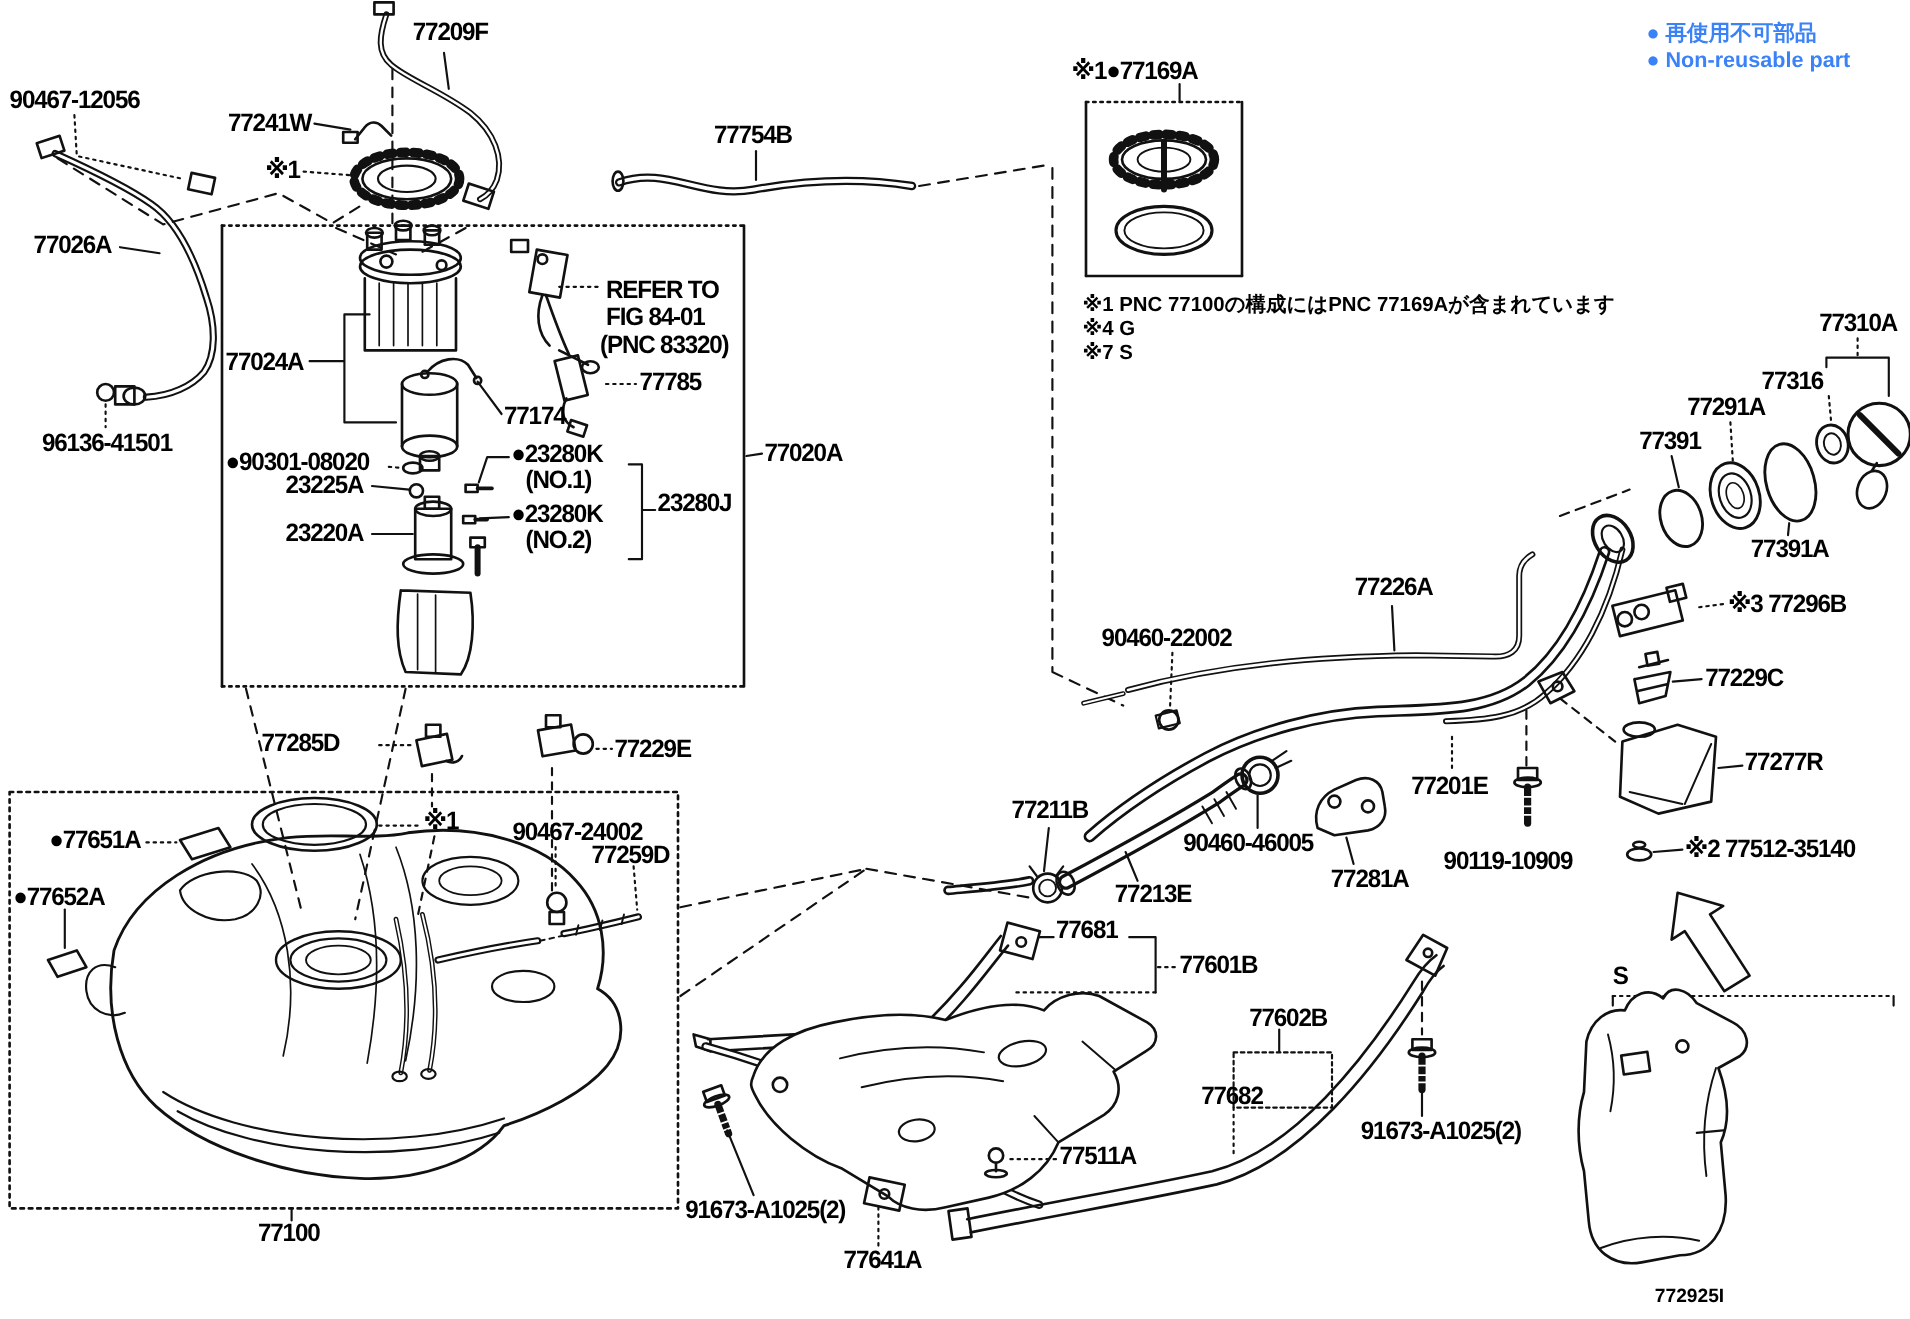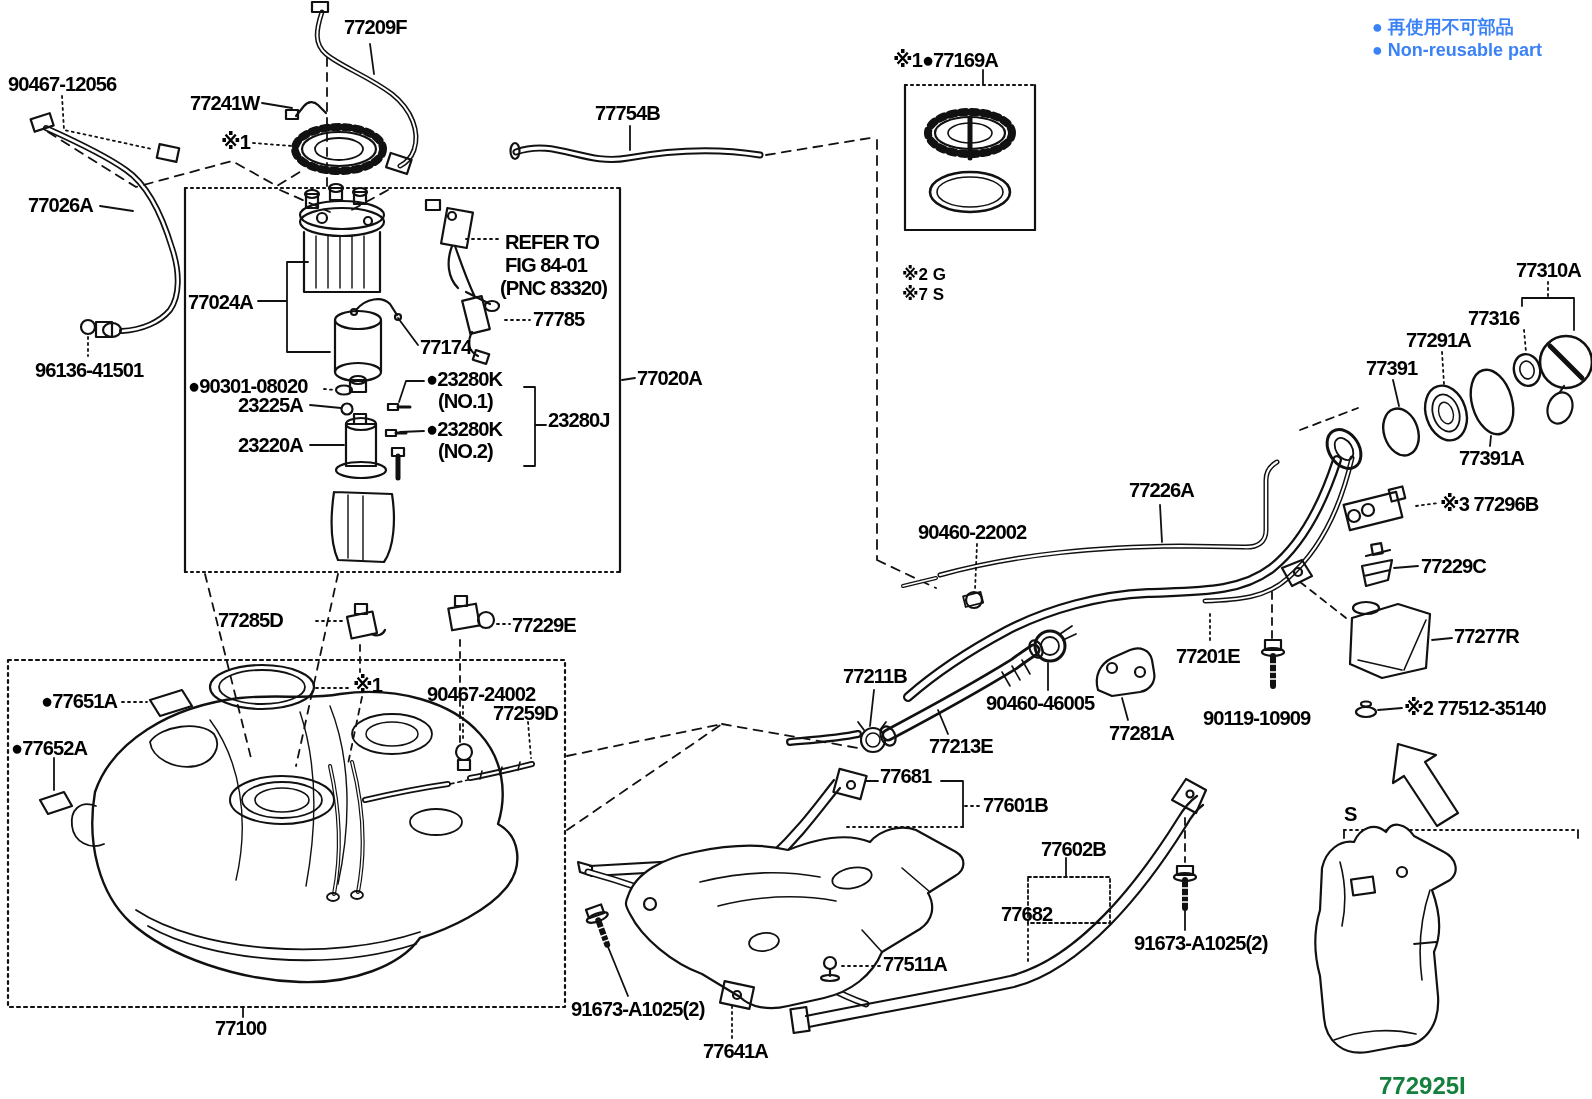--- a/index.html
+++ b/index.html
@@ -3,21 +3,21 @@
 <meta charset="utf-8">
 <style>
   html,body{margin:0;padding:0;background:#fff;}
   #stage{position:relative;width:1592px;height:1099px;background:#ffffff;overflow:hidden;
          font-family:"Liberation Sans","DejaVu Sans",sans-serif;}
   #art{position:absolute;left:0;top:0;}
   .lbl{position:absolute;font-weight:bold;font-size:21px;line-height:1.0;color:#000;
        letter-spacing:-1px;white-space:pre;transform:scaleX(.96);transform-origin:left top;}
   .note{position:absolute;font-weight:bold;font-size:17px;color:#000;white-space:pre;letter-spacing:0;}
   .legend{position:absolute;font-weight:bold;font-size:18px;color:#3b82f6;white-space:pre;}
-  .figcode{position:absolute;font-weight:bold;font-size:24px;color:#15803d;letter-spacing:0;}
+  .figcode{position:absolute;font-weight:bold;font-size:16px;color:#000000;letter-spacing:0;}
 </style>
 </head>
 <body>
 
 <div id="stage">
 
   <svg id="art" width="1592" height="1099" viewBox="0 0 1592 1099">
     <g stroke="#111" fill="none" stroke-width="2.2" stroke-linejoin="round" stroke-linecap="round">
 
       <g>
@@ -447,20 +447,21 @@
       <div class="lbl" style="left: 218px; top: 609px;">77285D</div>
       <div class="lbl" style="left: 512px; top: 614px;">77229E</div>
       <div class="lbl" style="left: 41px; top: 690px;">●77651A</div>
       <div class="lbl" style="left: 353px; top: 674px;">※1</div>
       <div class="lbl" style="left: 427px; top: 683px;">90467-24002</div>
       <div class="lbl" style="left: 493px; top: 702px;">77259D</div>
       <div class="lbl" style="left: 11px; top: 737px;">●77652A</div>
       <div class="lbl" style="left: 1344px; top: 803px;">S</div>
     </div>
 
-  <div class="note" style="left:902px;top:264px">※2 G</div>
+  <div class="note" style="left:902px;top:242px">※1 PNC 77100の構成にはPNC 77169Aが含まれています</div>
+  <div class="note" style="left:902px;top:264px">※4 G</div>
   <div class="note" style="left:902px;top:284px">※7 S</div>
 
   <div class="legend" style="left:1372px;top:15px">● 再使用不可部品</div>
   <div class="legend" style="left:1372px;top:40px">● Non-reusable part</div>
 
   <div class="figcode" style="left:1379px;top:1072px">772925I</div>
 </div>
 
 </body></html>

